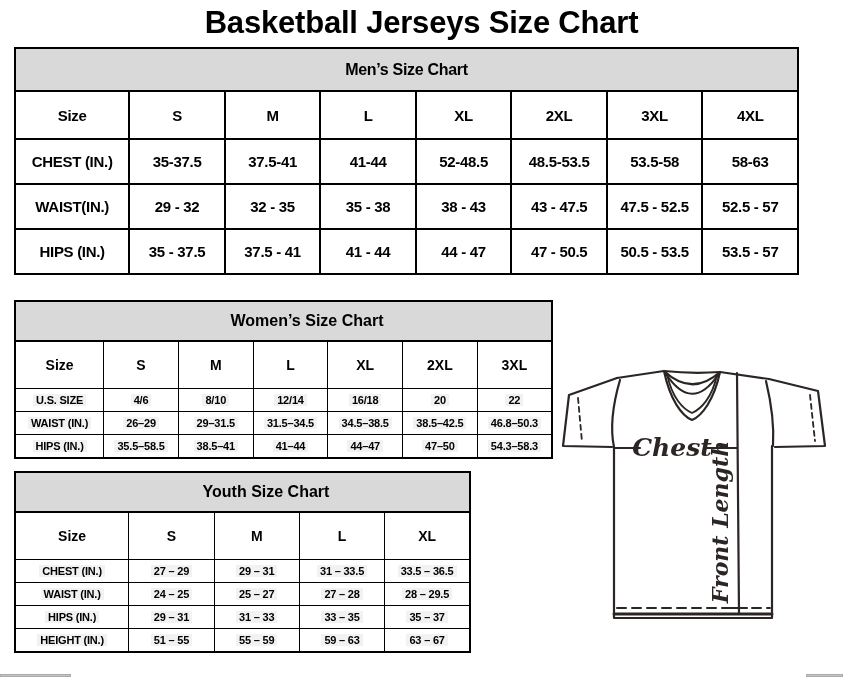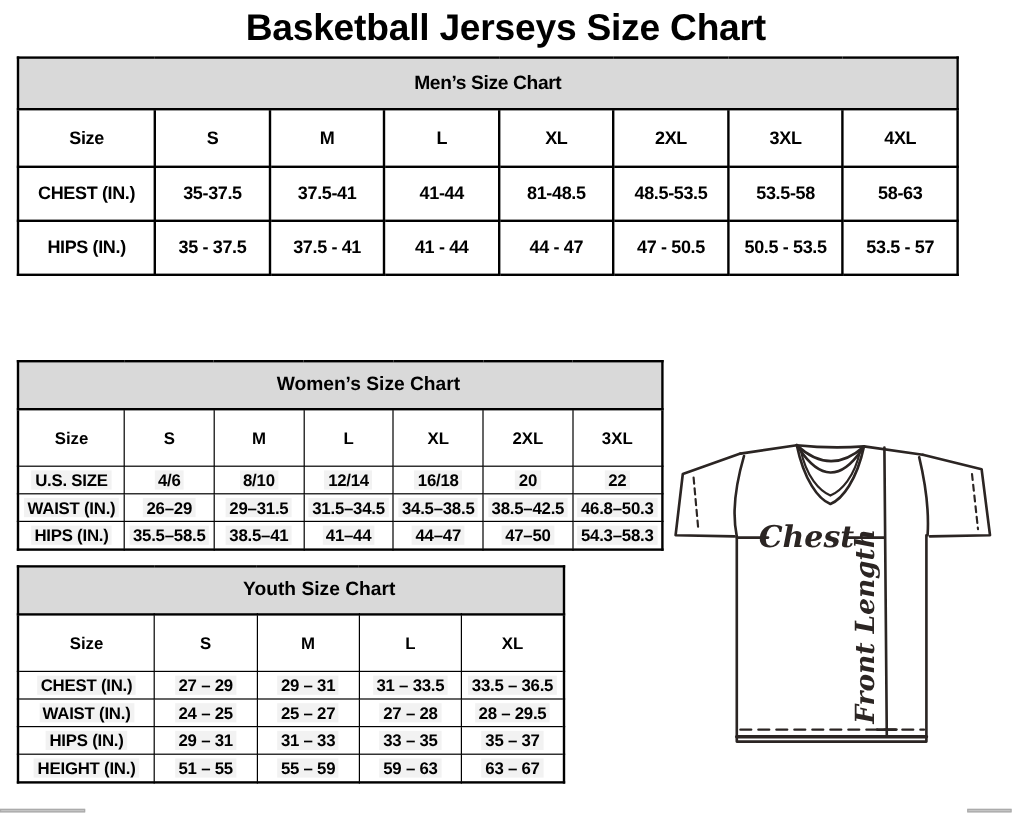--- a/index.html
+++ b/index.html
@@ -26,21 +26,21 @@
   #mens { left:14px; top:47px; width:785px; }
   #mens th, #mens td { border-width:2px; letter-spacing:-0.3px; }
   #mens tr.band-row th { height:41px; }
   #mens tr.size-row th { height:46px; font-size:15px; }
   #mens tr.data-row td { height:43px; font-size:15px; }
   
   #womens { left:14px; top:300px; width:539px; }
   #youth  { left:14px; top:471px; width:457px; }
   #womens tr.band-row th, #youth tr.band-row th { height:38px;padding-left:47px; }
   #womens tr.size-row th, #youth tr.size-row th { height:46px; font-size:14px; }
-  #womens tr.data-row td, #youth tr.data-row td { height:22px; font-size:14px; letter-spacing:-0.2px; }
+  #womens tr.data-row td, #youth tr.data-row td { height:22px; font-size:11px; letter-spacing:-0.2px; }
   .hl { background:#f2f2f2; padding:0 3px; }
   
   #jersey { position:absolute; left:560px; top:356px; width:283px; height:276px; }
   
   .sb-frag { position:absolute; height:3px; background:#c4c4c4; border:1px solid #ababab; box-sizing:border-box; }
   #sb-left  { left:0px;  top:674px; width:71px; }
   #sb-right { left:806px; top:674px; width:37px; }
 </style>
 </head>
 <body>
@@ -70,24 +70,34 @@
       <th>XL</th>
       <th>2XL</th>
       <th>3XL</th>
       <th>4XL</th>
     </tr>
     <tr class="data-row">
       <td>CHEST (IN.)</td>
       <td>35-37.5</td>
       <td>37.5-41</td>
       <td>41-44</td>
-      <td>81-48.5</td>
+      <td>52-48.5</td>
       <td>48.5-53.5</td>
       <td>53.5-58</td>
       <td>58-63</td>
+    </tr>
+    <tr class="data-row">
+      <td>WAIST(IN.)</td>
+      <td>29 - 32</td>
+      <td>32 - 35</td>
+      <td>35 - 38</td>
+      <td>38 - 43</td>
+      <td>43 - 47.5</td>
+      <td>47.5 - 52.5</td>
+      <td>52.5 - 57</td>
     </tr>
     <tr class="data-row">
       <td>HIPS (IN.)</td>
       <td>35 - 37.5</td>
       <td>37.5 - 41</td>
       <td>41 - 44</td>
       <td>44 - 47</td>
       <td>47 - 50.5</td>
       <td>50.5 - 53.5</td>
       <td>53.5 - 57</td>

